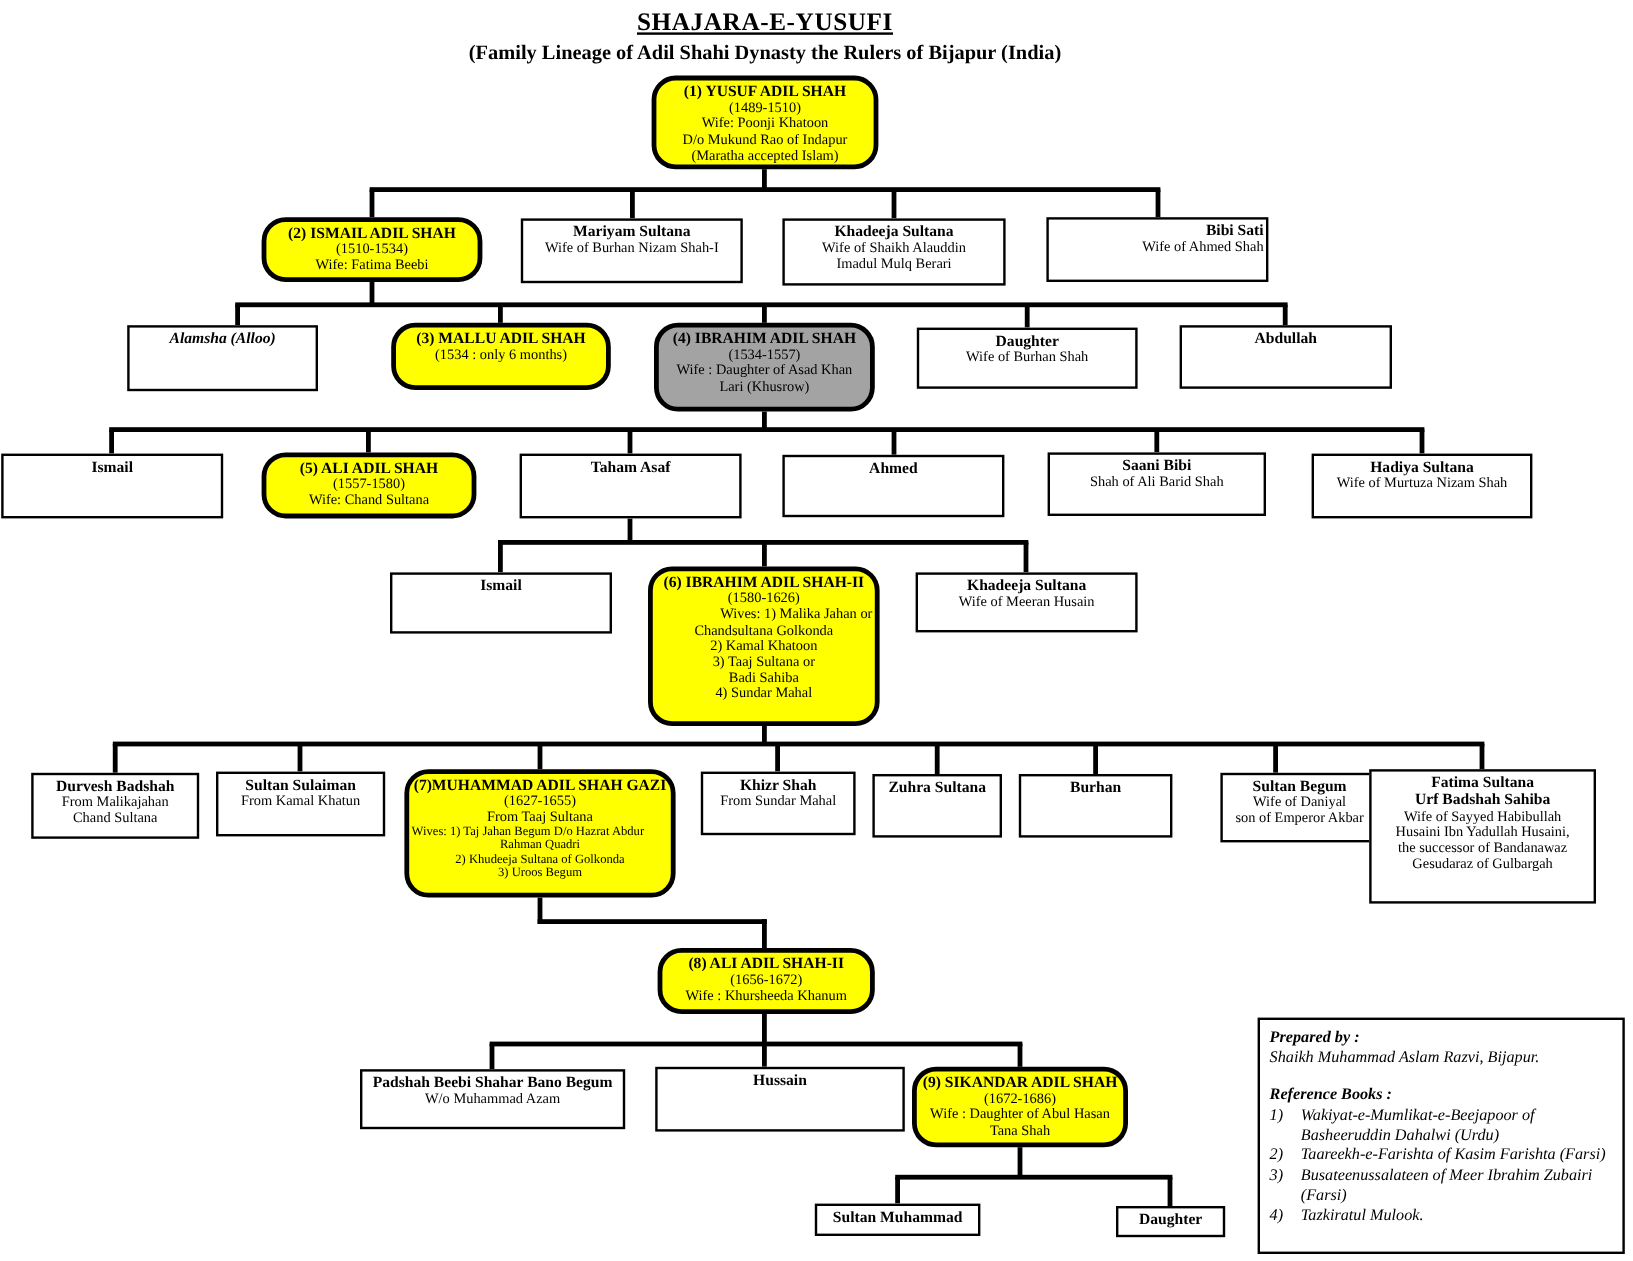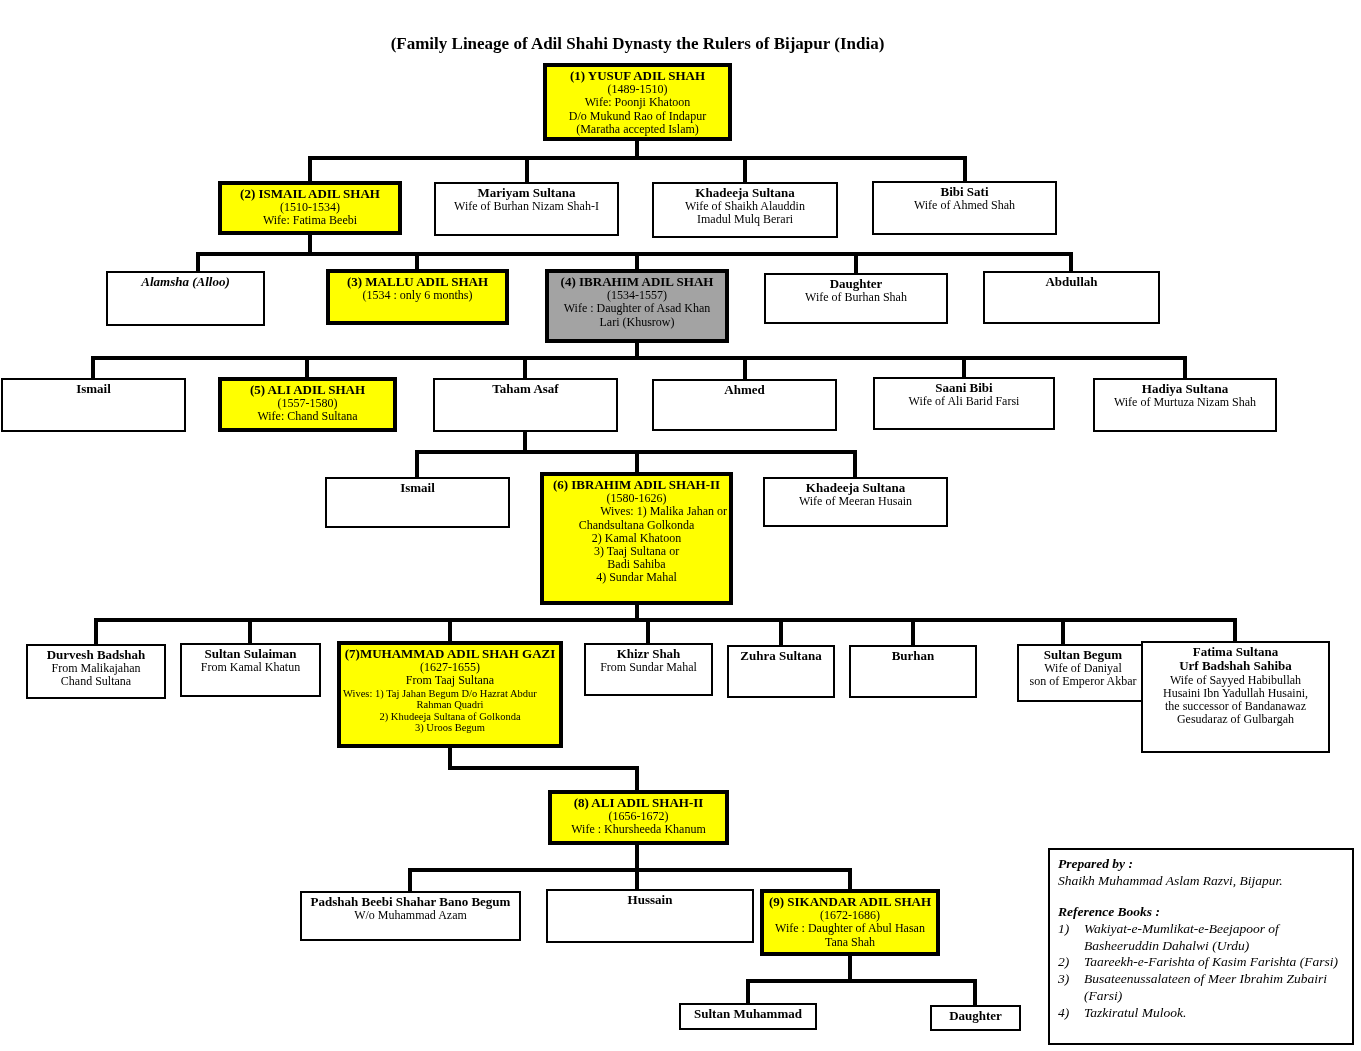--- a/index.html
+++ b/index.html
@@ -6,37 +6,38 @@
   #canvas{position:relative;width:1361px;height:1051px;background:#ffffff;
           font-family:"Liberation Serif","DejaVu Serif",serif;color:#000;overflow:hidden;}
   .title{position:absolute;top:6px;left:0;width:1275px;text-align:center;
          font-size:21px;font-weight:bold;text-decoration:underline;letter-spacing:.5px;}
   .subtitle{position:absolute;top:34px;left:0;width:1275px;text-align:center;
             font-size:17px;font-weight:bold;}
   .conn{position:absolute;background:#000;}
   .node{position:absolute;background:#fff;border:2px solid #000;box-sizing:border-box;
         display:flex;flex-direction:column;align-items:stretch;padding-top:2px;
         text-align:center;overflow:hidden;}
-  .node.hl{background:#FFFF00;border-width:4px;}
+  .node.hl{background:#FFFF00;border-width:4px;border-radius:20px;}
   .ln{font-size:12px;line-height:1.1;white-space:nowrap;padding:0 2px;}
   .ln.b{font-weight:bold;font-size:13px;}
   .ln.s{font-size:10.5px;}
   .credits{position:absolute;left:1048px;top:848px;width:306px;height:197px;
            border:2px solid #000;box-sizing:border-box;padding:6px 8px;
            font-style:italic;font-size:13.5px;line-height:1.25;}
   .c-h{font-weight:bold;}
   .c-gap{margin-top:14px;}
   .c-row{display:flex;}
   .c-num{width:26px;flex:none;}
   .c-txt{flex:1;}
 </style>
 </head>
 <body>
 
 <div id="canvas">
+  <div class="title">SHAJARA-E-YUSUFI</div>
   <div class="subtitle">(Family Lineage of Adil Shahi Dynasty the Rulers of Bijapur (India)</div>
 
   <div id="tree">
       <div class="conn" style="left: 635px; top: 141px; width: 4px; height: 17px; background: rgb(0, 0, 0);"></div>
       <div class="conn" style="left: 308px; top: 156px; width: 659px; height: 4px; background: rgb(0, 0, 0);"></div>
       <div class="conn" style="left: 308px; top: 158px; width: 4px; height: 23px; background: rgb(0, 0, 0);"></div>
       <div class="conn" style="left: 525px; top: 158px; width: 4px; height: 24px; background: rgb(0, 0, 0);"></div>
       <div class="conn" style="left: 743px; top: 158px; width: 4px; height: 24px; background: rgb(0, 0, 0);"></div>
       <div class="conn" style="left: 963px; top: 158px; width: 4px; height: 23px; background: rgb(0, 0, 0);"></div>
       <div class="conn" style="left: 308px; top: 235px; width: 4px; height: 19px; background: rgb(0, 0, 0);"></div>
@@ -95,21 +96,21 @@
       </div>
       <div class="node" style="left: 434px; top: 182px; width: 185px; height: 54px;">
         <div class="ln b">Mariyam Sultana</div>
         <div class="ln">Wife of Burhan Nizam Shah-I</div>
       </div>
       <div class="node" style="left: 652px; top: 182px; width: 186px; height: 56px;">
         <div class="ln b">Khadeeja Sultana</div>
         <div class="ln">Wife of Shaikh Alauddin</div>
         <div class="ln">Imadul Mulq Berari</div>
       </div>
-      <div class="node" style="left: 872px; top: 181px; width: 185px; height: 54px;">
+      <div class="node" style="left: 872px; top: 181px; width: 185px; height: 54px; text-align: right;">
         <div class="ln b">Bibi Sati</div>
         <div class="ln">Wife of Ahmed Shah</div>
       </div>
       <div class="node" style="left: 106px; top: 271px; width: 159px; height: 55px; font-style: italic;">
         <div class="ln b">Alamsha (Alloo)</div>
       </div>
       <div class="node hl" style="left: 326px; top: 269px; width: 183px; height: 56px; background: rgb(255, 255, 0);">
         <div class="ln b">(3) MALLU ADIL SHAH</div>
         <div class="ln">(1534 : only 6 months)</div>
       </div>
@@ -135,21 +136,21 @@
         <div class="ln">Wife: Chand Sultana</div>
       </div>
       <div class="node" style="left: 433px; top: 378px; width: 185px; height: 54px;">
         <div class="ln b">Taham Asaf</div>
       </div>
       <div class="node" style="left: 652px; top: 379px; width: 185px; height: 52px;">
         <div class="ln b">Ahmed</div>
       </div>
       <div class="node" style="left: 873px; top: 377px; width: 182px; height: 53px;">
         <div class="ln b">Saani Bibi</div>
-        <div class="ln">Wife of Ali Barid Farsi</div>
+        <div class="ln">Shah of Ali Barid Shah</div>
       </div>
       <div class="node" style="left: 1093px; top: 378px; width: 184px; height: 54px;">
         <div class="ln b">Hadiya Sultana</div>
         <div class="ln">Wife of Murtuza Nizam Shah</div>
       </div>
       <div class="node" style="left: 325px; top: 477px; width: 185px; height: 51px;">
         <div class="ln b">Ismail</div>
       </div>
       <div class="node hl" style="left: 540px; top: 472px; width: 193px; height: 133px; background: rgb(255, 255, 0);">
         <div class="ln b">(6) IBRAHIM ADIL SHAH-II</div>

